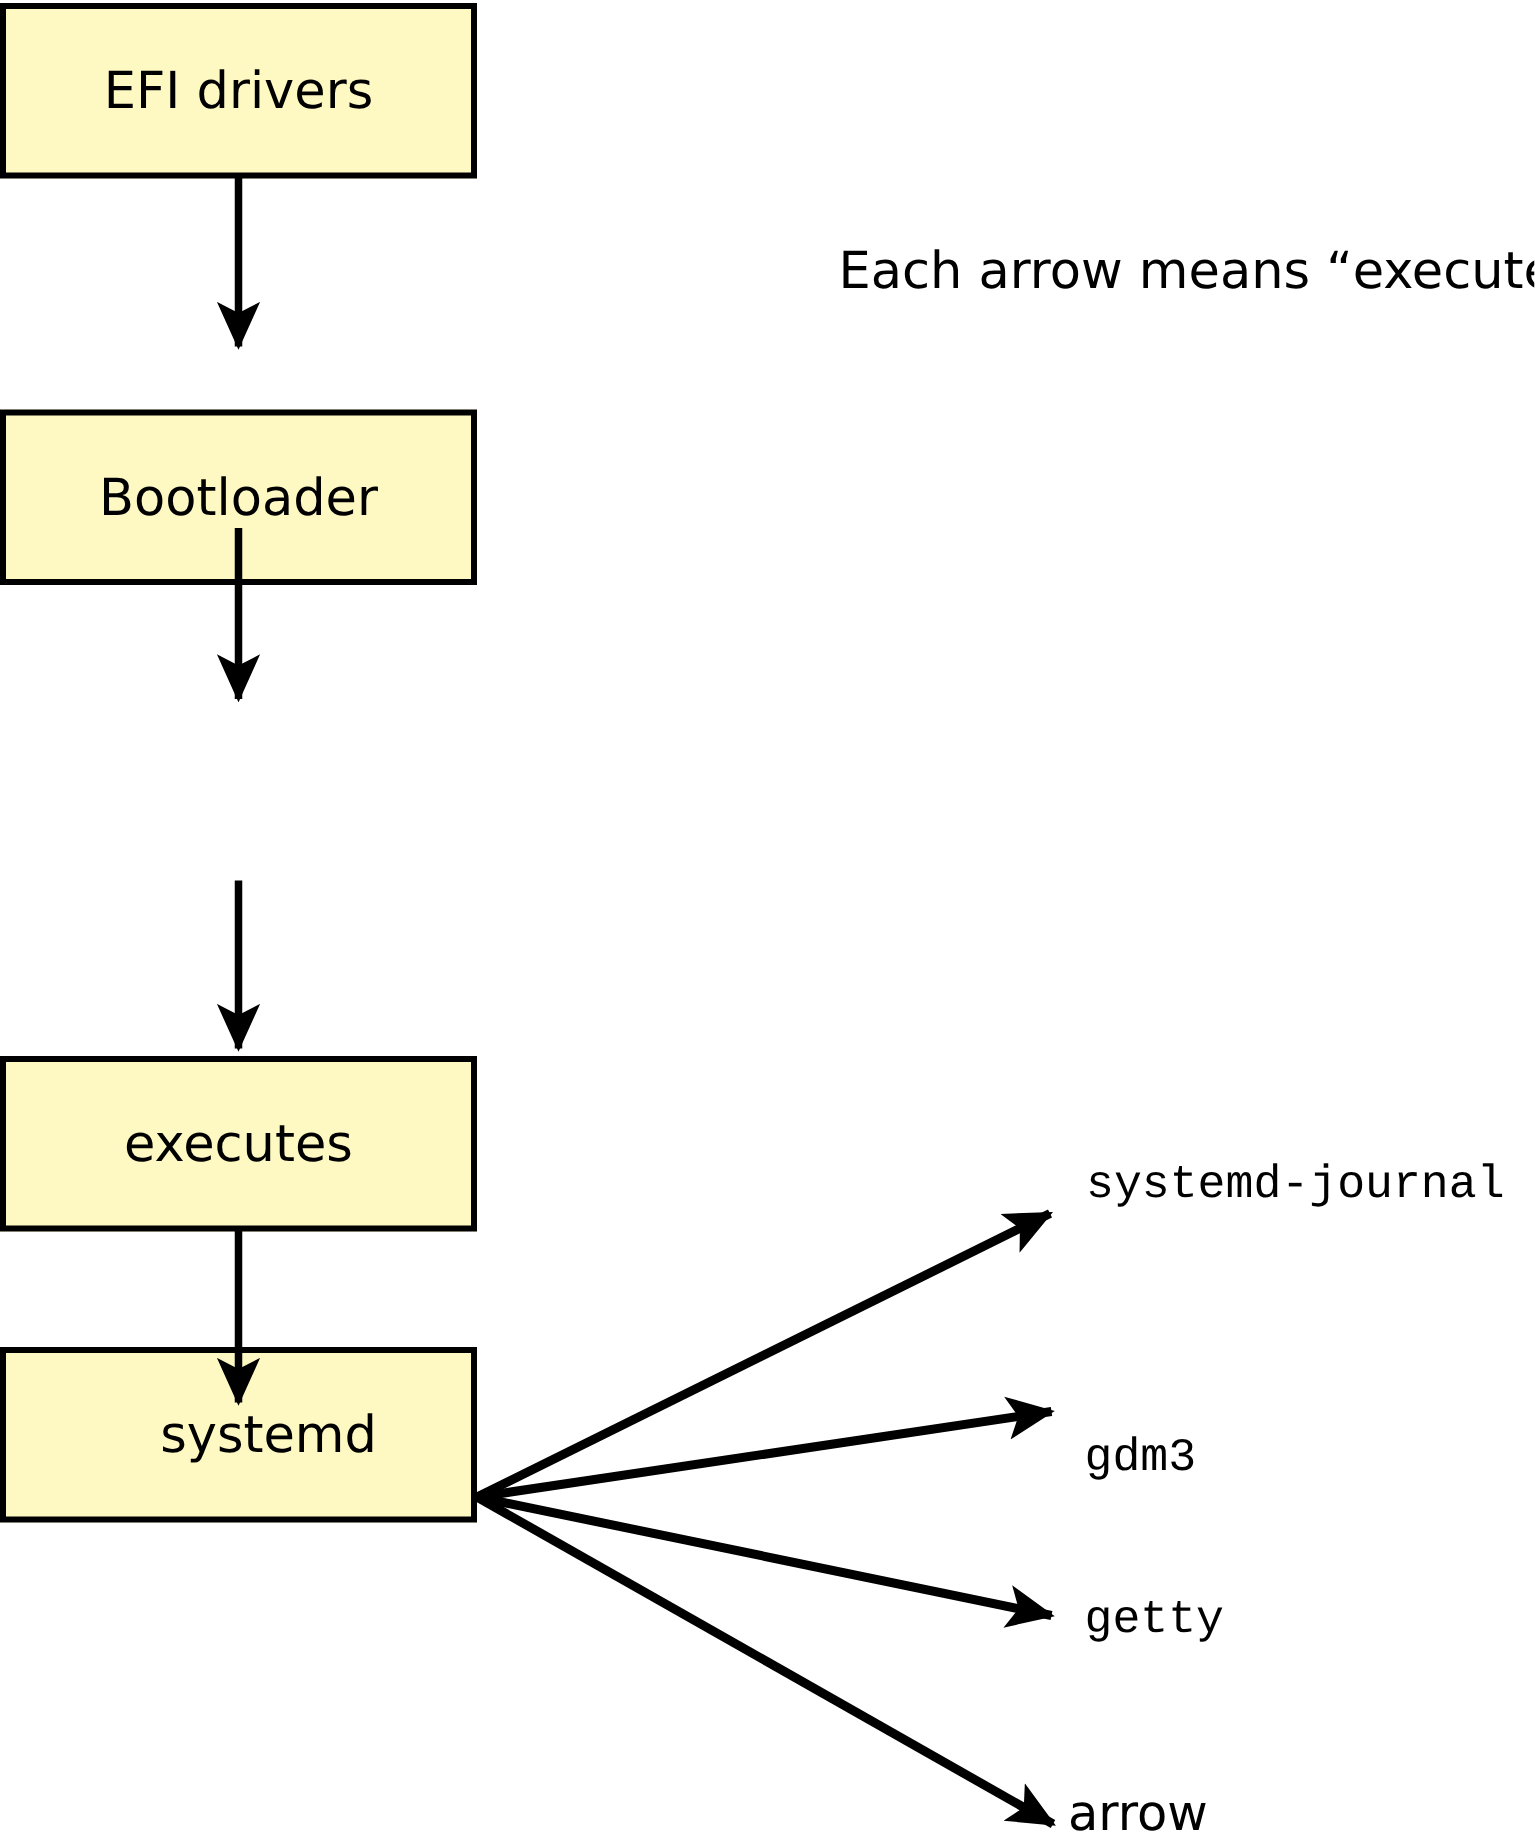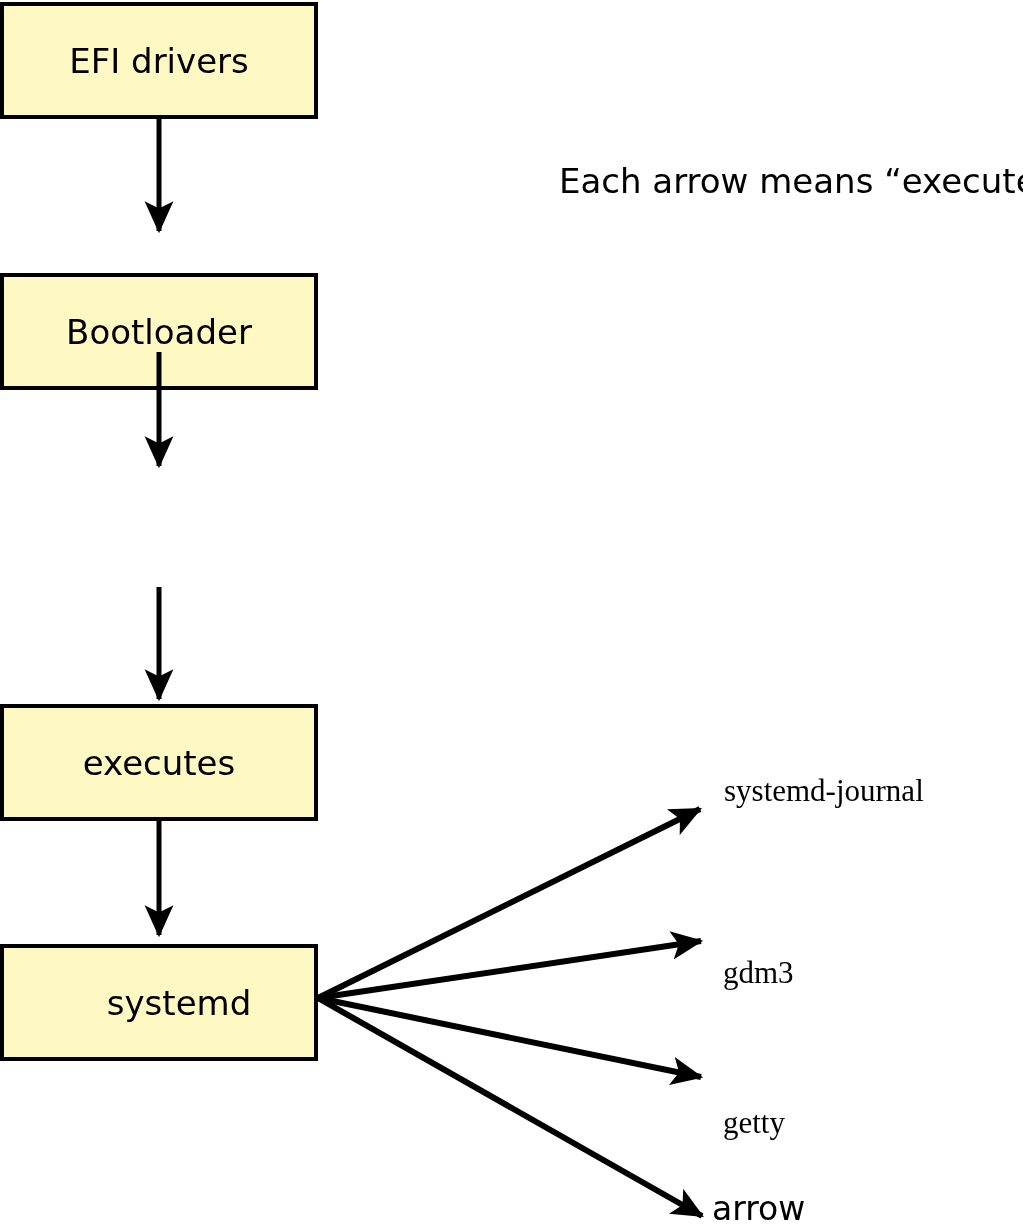--- a/index.html
+++ b/index.html
@@ -28,45 +28,45 @@
     align-items: center;
     justify-content: center;
     font-size: 34px;
     line-height: 1;
     white-space: nowrap;
   }
   .node-efi        { top: 2px; }
   .node-bootloader { top: 236px; margin-top: 37px; }
   .node-kernel     { top: 471px; }
   .node-initramfs  { top: 704px; }
-  .node-systemd    { top: 944px; padding-left: 40px; }
+  .node-systemd    { top: 898px; padding-left: 40px; }
 
   .arrow-layer {
     position: absolute;
     left: 0;
     top: 0;
     width: 1023px;
     height: 1230px;
   }
   .arrow-layer line {
     stroke: #000000;
   }
   .vline { stroke-width: 5px; }
   .fline { stroke-width: 6px; }
 
   .spawn-label {
     position: absolute;
-    font-family: Liberation Serif, serif;
+    font-family: Liberation Mono, monospace;
     font-size: 31px;
     line-height: 38px;
     white-space: nowrap;
   }
   .spawn-journal { left: 724px; top: 772px; }
   .spawn-gdm3    { left: 723px; top: 954px; }
-  .spawn-getty   { left: 723px; top: 1104px; }
+  .spawn-getty   { left: 723px; top: 1062px; }
   .spawn-sshd    {
     left: 712px; top: 1189px;
     font-family: "DejaVu Sans", sans-serif;
     font-size: 33px;
     line-height: 40px;
   }
 
   .legend-note {
     position: absolute;
     left: 559px;

